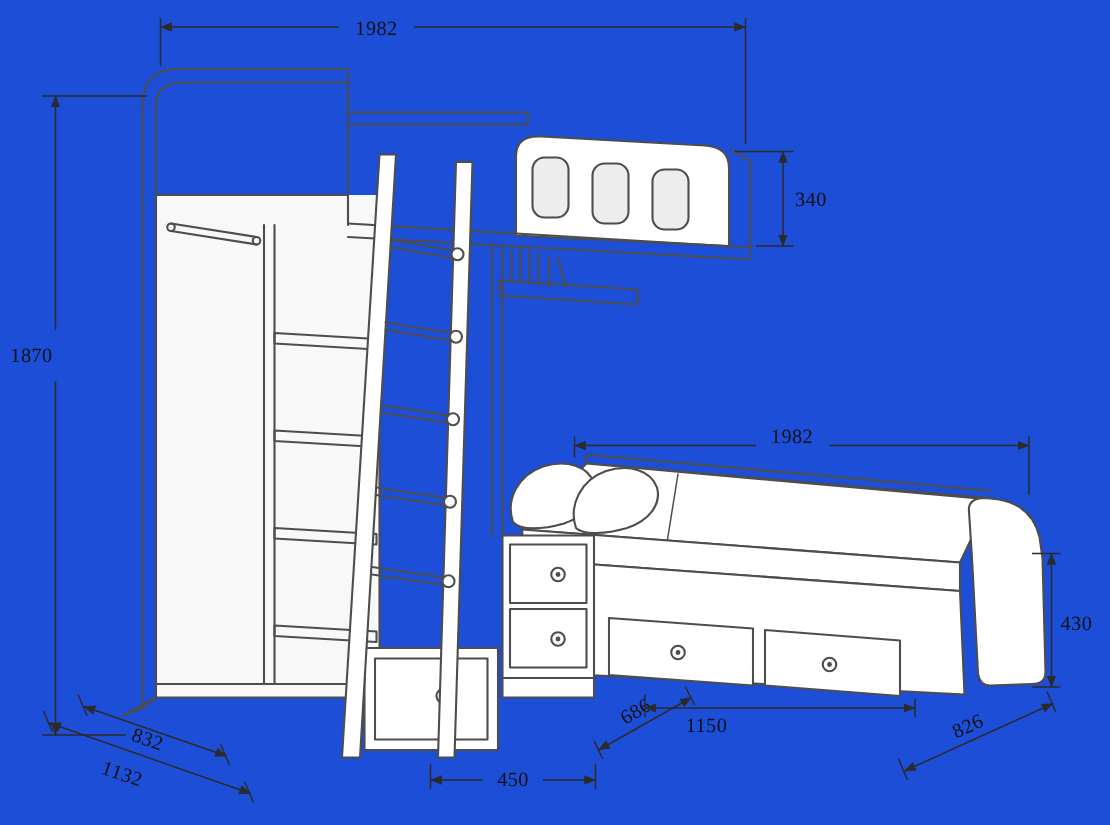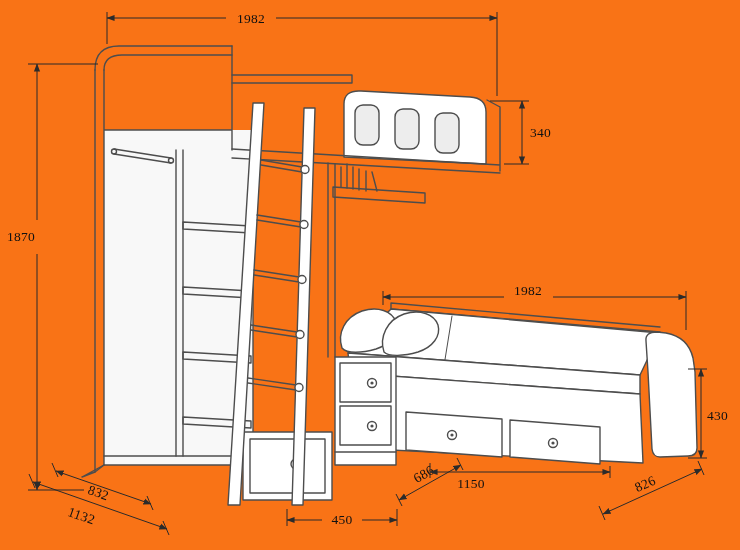--- a/index.html
+++ b/index.html
@@ -1,16 +1,16 @@
 <!DOCTYPE html>
 <html><head>
 <meta charset="utf-8">
 <style>
   html,body{margin:0;padding:0;background:#e9e9e9;}
-  .stage{position:relative;width:740px;height:550px;background:#f97316;overflow:hidden;
+  .stage{position:relative;width:740px;height:550px;background:#1d4ed8;overflow:hidden;
          font-family:"Liberation Serif","DejaVu Serif",serif;}
   svg{display:block;}
   .dlabel{fill:#111111;stroke:none;font-family:"Liberation Serif","DejaVu Serif",serif;
           font-size:13.5px;letter-spacing:0.3px;}
 </style>
 </head>
 <body>
 
 <div class="stage">
 <svg width="740" height="550" viewBox="0 0 740 550">

